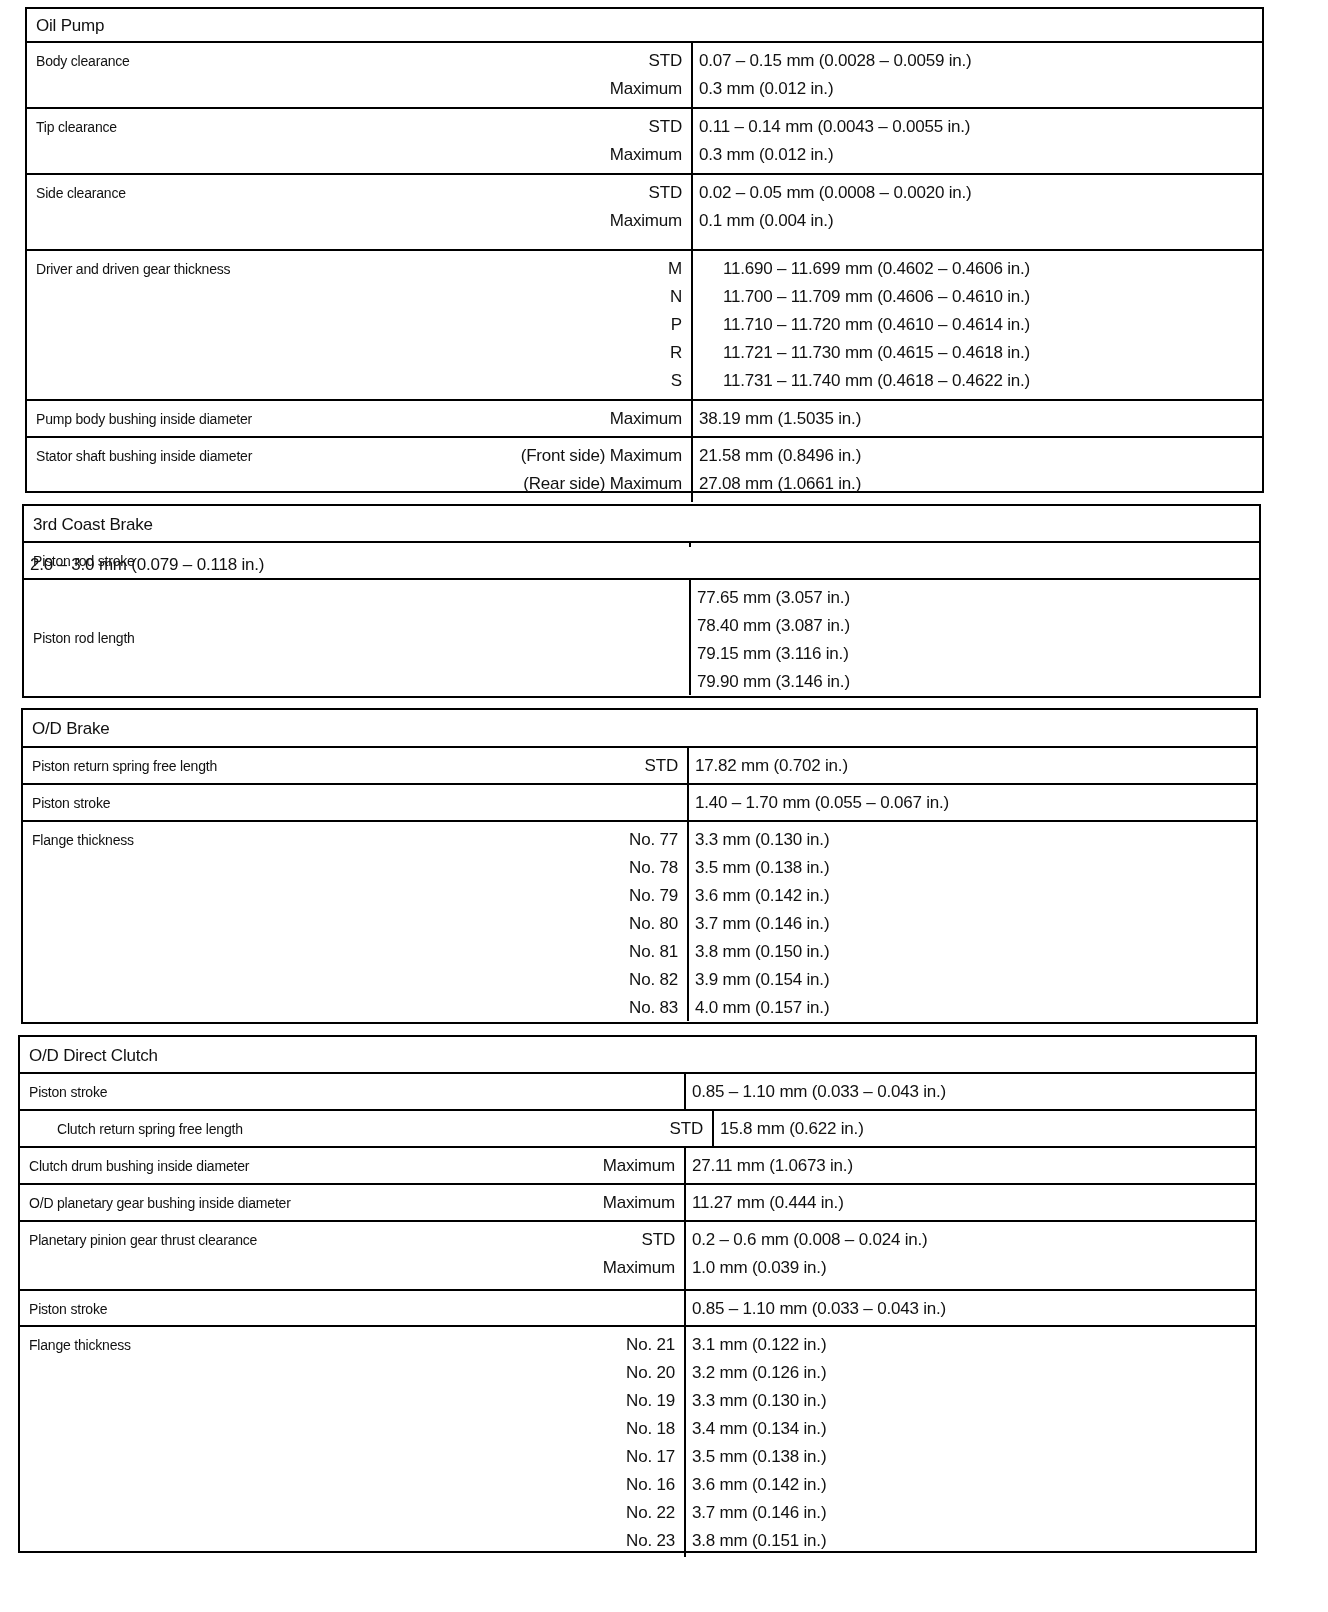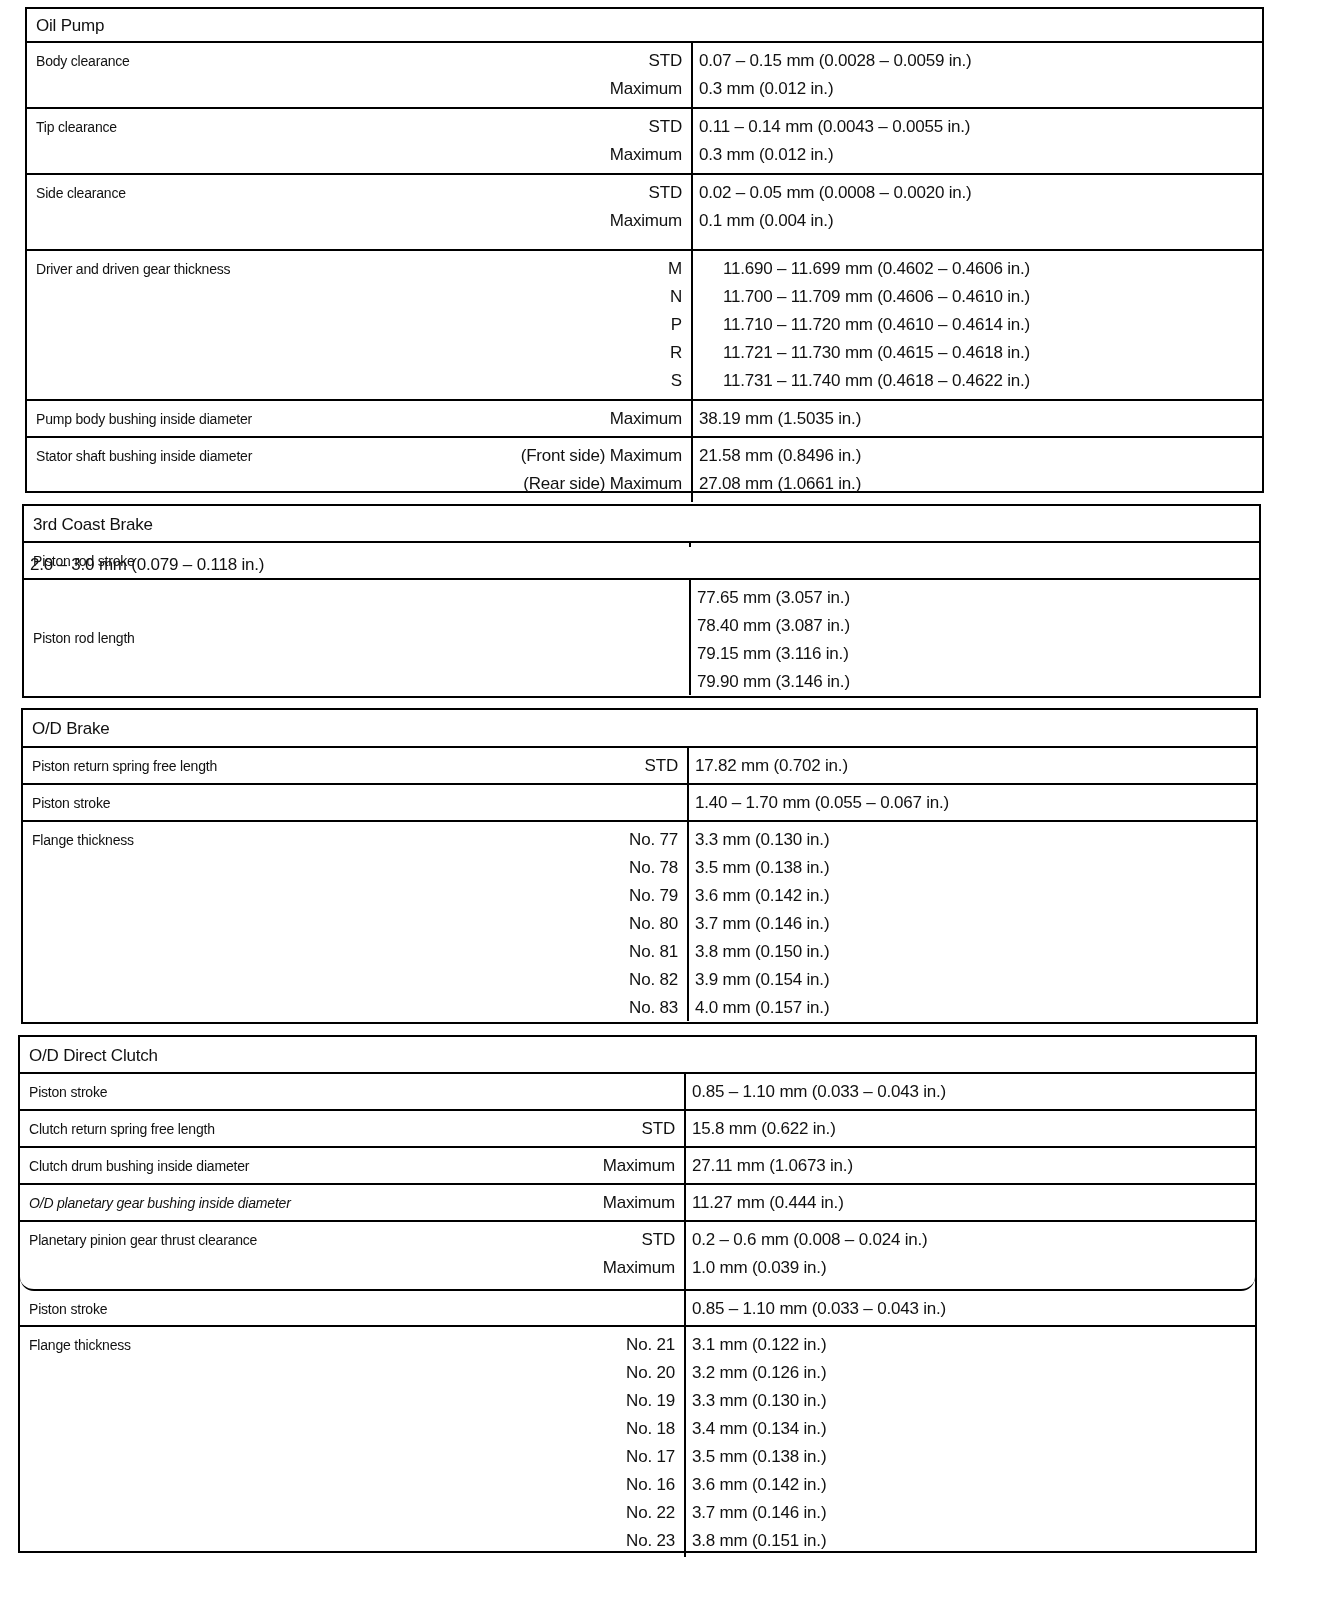--- a/index.html
+++ b/index.html
@@ -176,50 +176,50 @@
   <div class="row" style="height:37px;">
     <div class="left pad-top" style="width:666px;">
       <span class="item-label" style="top:4px;">Piston stroke</span>
     </div>
     <div class="right pad-top">
       <div class="val">0.85 – 1.10 mm (0.033 – 0.043 in.)</div>
     </div>
   </div>
 
   <div class="row" style="height:37px;">
-    <div class="left pad-top" style="width:666px;">
+    <div class="left pad-top" style="width:666px;margin-left:28px;">
       <span class="item-label" style="top:4px;">Clutch return spring free length</span>
       <div class="qual">STD</div>
     </div>
     <div class="right pad-top">
       <div class="val">15.8 mm (0.622 in.)</div>
     </div>
   </div>
 
   <div class="row" style="height:37px;">
     <div class="left pad-top" style="width:666px;">
       <span class="item-label" style="top:4px;">Clutch drum bushing inside diameter</span>
       <div class="qual">Maximum</div>
     </div>
     <div class="right pad-top">
       <div class="val">27.11 mm (1.0673 in.)</div>
     </div>
   </div>
 
   <div class="row" style="height:37px;">
     <div class="left pad-top" style="width:666px;">
-      <span class="item-label" style="top:4px;font-style:italic;">O/D planetary gear bushing inside diameter</span>
+      <span class="item-label" style="top:4px;">O/D planetary gear bushing inside diameter</span>
       <div class="qual">Maximum</div>
     </div>
     <div class="right pad-top">
       <div class="val">11.27 mm (0.444 in.)</div>
     </div>
   </div>
 
-  <div class="row" style="height:69px;border-radius:14px;">
+  <div class="row" style="height:69px;">
     <div class="left pad-top" style="width:666px;">
       <span class="item-label" style="top:4px;">Planetary pinion gear thrust clearance</span>
       <div class="qual">STD</div>
       <div class="qual">Maximum</div>
     </div>
     <div class="right pad-top">
       <div class="val">0.2 – 0.6 mm (0.008 – 0.024 in.)</div>
       <div class="val">1.0 mm (0.039 in.)</div>
     </div>
   </div>

